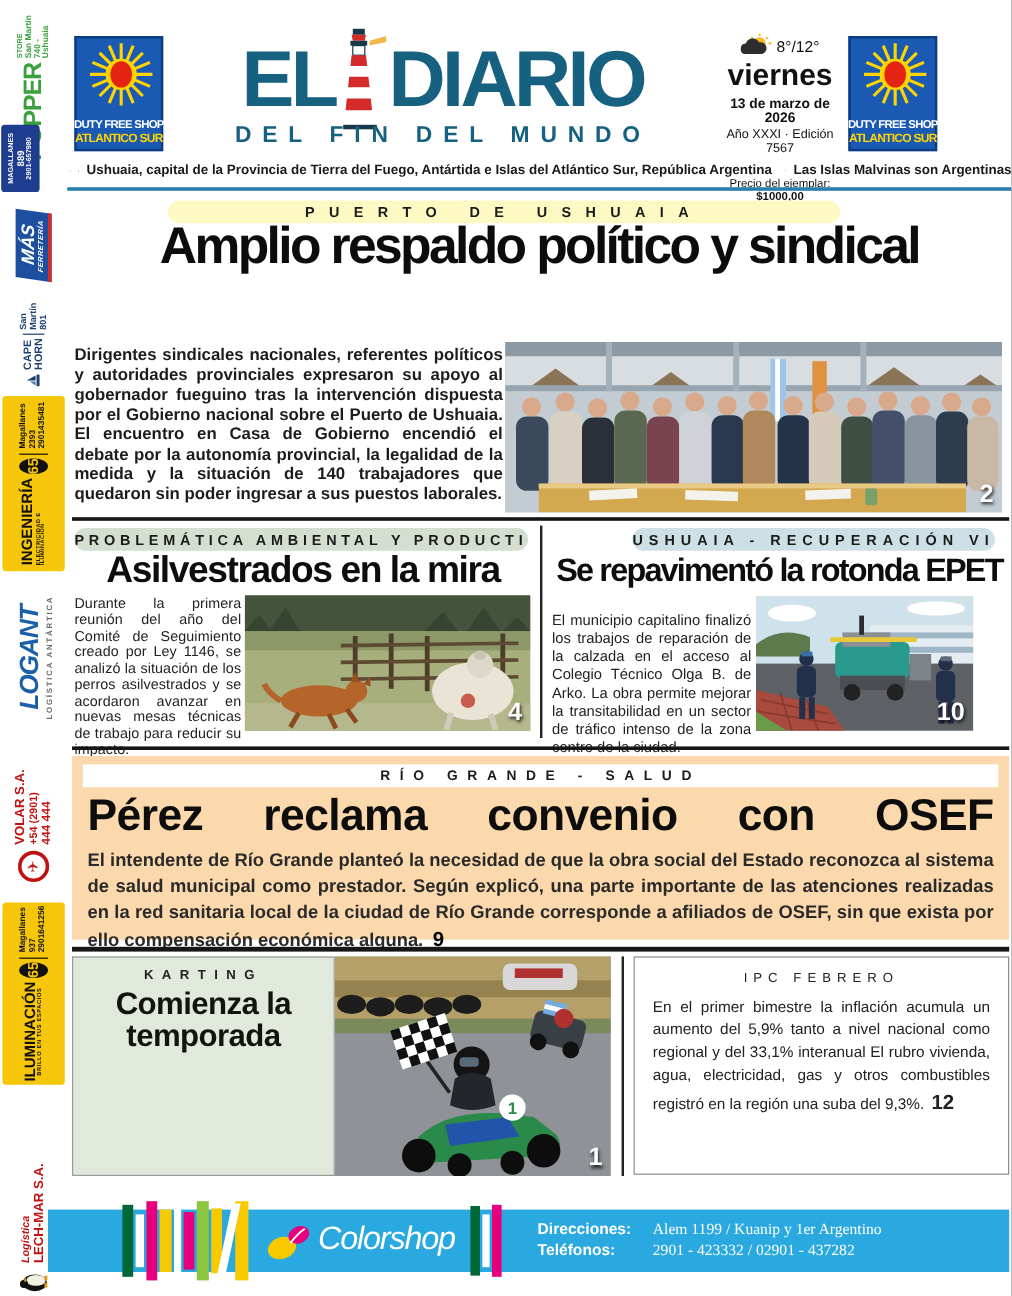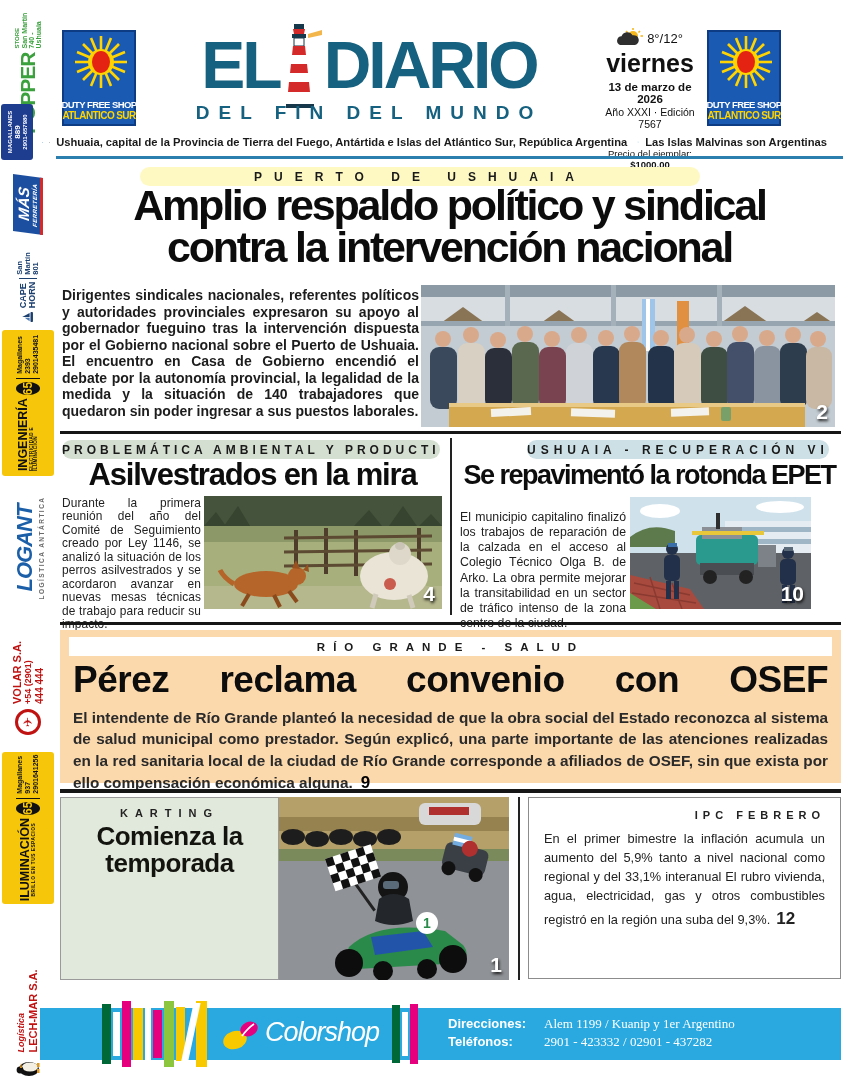--- a/index.html
+++ b/index.html
@@ -23,21 +23,21 @@
   .masthead { position:absolute; left:146px; top:22px; width:446px; display:flex; align-items:center; justify-content:center; }
   .masthead .word { font-size:66px; font-weight:bold; letter-spacing:-3px; color:#15617f; }
   .subtitle { position:absolute; left:146px; top:102px; width:446px; text-align:center;
               font-size:19px; font-weight:bold; letter-spacing:9px; color:#15617f; }
   .weather { position:absolute; left:597px; top:28px; width:106px; text-align:center; color:#111; }
   .weather .wline { display:flex; align-items:center; justify-content:center; gap:4px; font-size:13px; }
   .weather .day { font-size:25px; font-weight:bold; margin-top:1px; }
   .weather .date { font-size:11.5px; font-weight:bold; margin-top:3px; }
   .weather .edition { font-size:10.5px; margin-top:1px; }
   .weather .price { font-size:9.5px; margin-top:18px; }
-  .strap { position:absolute; left:42px; top:130px; width:785px; height:24px; display:flex; align-items:center; gap:6px; }
+  .strap { position:absolute; left:58px; top:130px; width:785px; height:24px; display:flex; align-items:center; gap:6px; }
   .strap .t { font-size:11.2px; font-weight:bold; color:#1a1a1a; white-space:nowrap; }
   .bluebar { position:absolute; left:56px; top:156px; width:787px; height:3px; background:#2a7fae; }
 
   
   .kicker { text-align:center; font-weight:bold; color:#1a1a1a; border-radius:10px;
             font-size:12px; padding:3px 0 2px; white-space:nowrap; overflow:hidden; }
   .rule { position:absolute; background:#161616; height:3px; }
   .vrule { position:absolute; background:#222; width:2px; }
 
   
@@ -63,21 +63,21 @@
 
   
   .kbox { position:absolute; left:60px; top:797px; width:219px; height:183px; background:#e1e9dc;
           border:1px solid #9a9a9a; padding:9px 9px 0; }
   .kbox .kk { text-align:center; font-size:11px; font-weight:bold; letter-spacing:7px; color:#222; }
   .kbox .kh { text-align:center; font-size:26px; font-weight:bold; letter-spacing:-0.5px; line-height:1.02;
               color:#14140f; margin-top:4px; }
   .kbox .kb { margin-top:8px; font-size:12.4px; line-height:1.5; text-align:justify; color:#222; }
   .ipc { position:absolute; left:528px; top:797px; width:313px; height:182px; background:#fff;
          border:1.5px solid #8c8c8c; padding:11px 15px 0; }
-  .ipc .kk { text-align:right; font-size:11px; font-weight:bold; letter-spacing:5px; color:#222; }
+  .ipc .kk { text-align:center; font-size:11px; font-weight:normal; letter-spacing:5px; color:#222; }
   .ipc .kh { text-align:center; font-size:21.5px; font-weight:bold; letter-spacing:-0.8px; line-height:1.1;
              color:#0d0d0d; margin-top:5px; }
   .ipc .kb { margin-top:9px; font-size:12.8px; line-height:1.48; text-align:justify; color:#222; }
   .ipc .kb b { font-size:17px; margin-left:6px; }
 
   
   .cshop { position:absolute; left:40px; top:1008px; width:801px; height:52px; background:#29a9e0; }
   .stripes { position:absolute; display:flex; align-items:center; gap:2px; }
   .stripes i { display:block; }
   .cs-word { position:absolute; left:225px; top:9px; color:#fff; font-style:italic; font-weight:normal;
@@ -311,21 +311,20 @@
       <circle cx="23" cy="12" r="2.2" fill="#f5b81e"></circle>
     </svg>
     <span class="t">Las Islas Malvinas son Argentinas</span>
   </div>
   <div class="bluebar"></div>
 
   <div class="kicker" style="position:absolute;left:140px;top:167px;width:560px;background:#fef9c3;letter-spacing:12px;">PUERTO DE USHUAIA</div>
 
   <div class="hl-main">
     <span style="display:block;">Amplio respaldo político y sindical</span>
-    <span style="display:block;">contra la intervención nacional</span>
   </div>
 
   <p class="lead">Dirigentes sindicales nacionales, referentes políticos y autoridades provinciales expresaron su apoyo al gobernador fueguino tras la intervención dispuesta por el Gobierno nacional sobre el Puerto de Ushuaia. El encuentro en Casa de Gobierno encendió el debate por la autonomía provincial, la legalidad de la medida y la situación de 140 trabajadores que quedaron sin poder ingresar a sus puestos laborales.</p>
 
   <div class="photo" style="left:421px;top:285px;width:414px;height:142px;">
     <svg viewBox="0 0 414 142" preserveAspectRatio="none">
       <rect width="414" height="142" fill="#c3ccd2"></rect>
       <rect width="414" height="12" fill="#8c9aa5"></rect>
       <rect y="12" width="414" height="26" fill="#d7dde1"></rect>
       <path d="M20 38 l22-16 22 16z M120 38 l18-13 18 13z M300 38 l24-17 24 17z M380 38 l16-11 16 11z" fill="#8a7456"></path>

